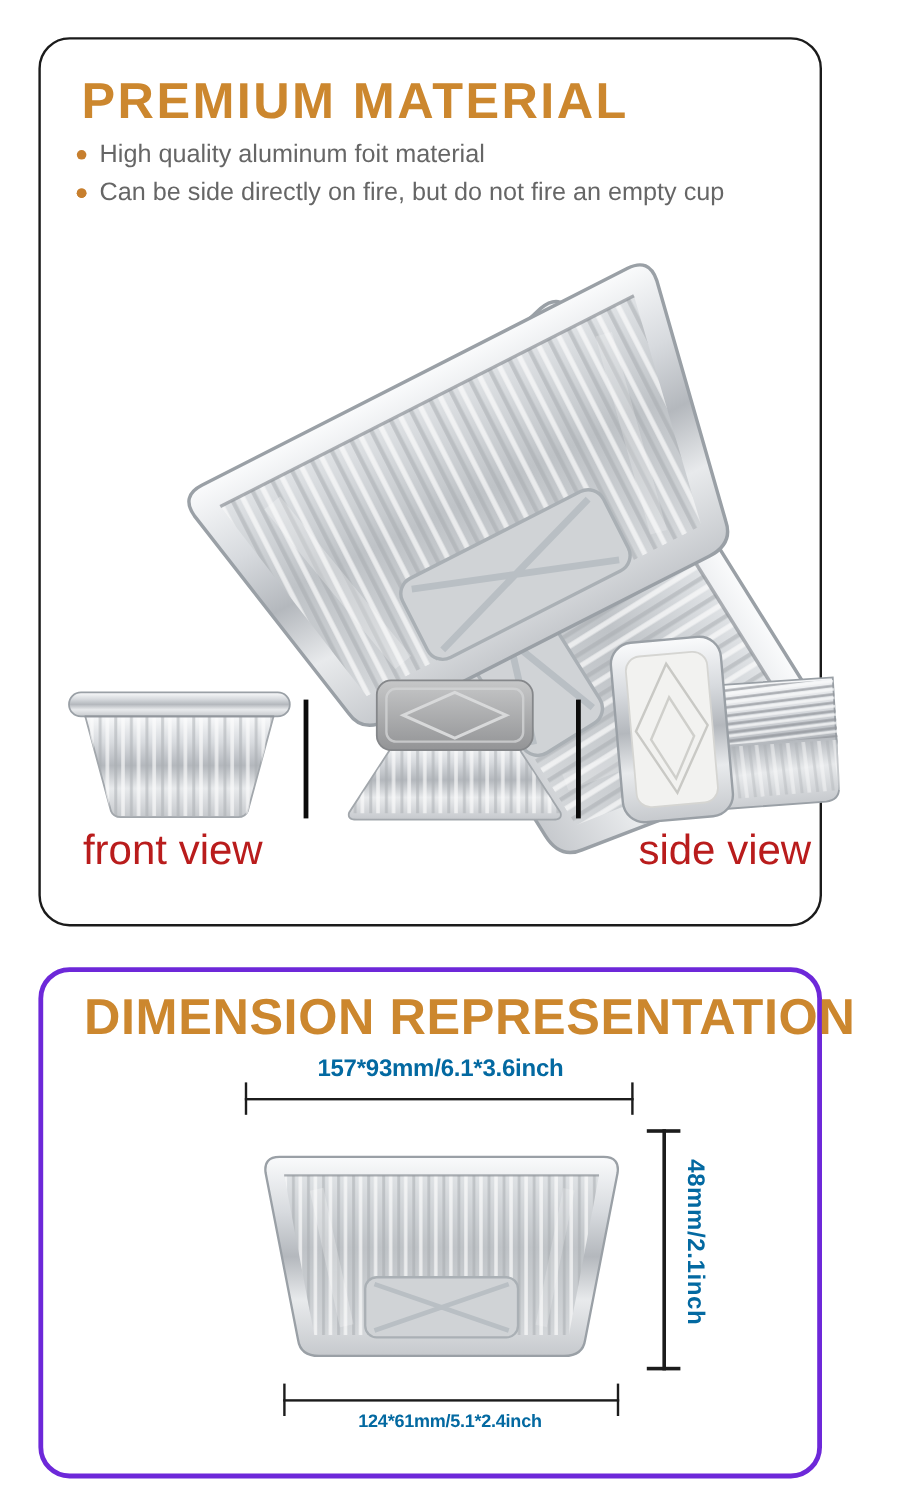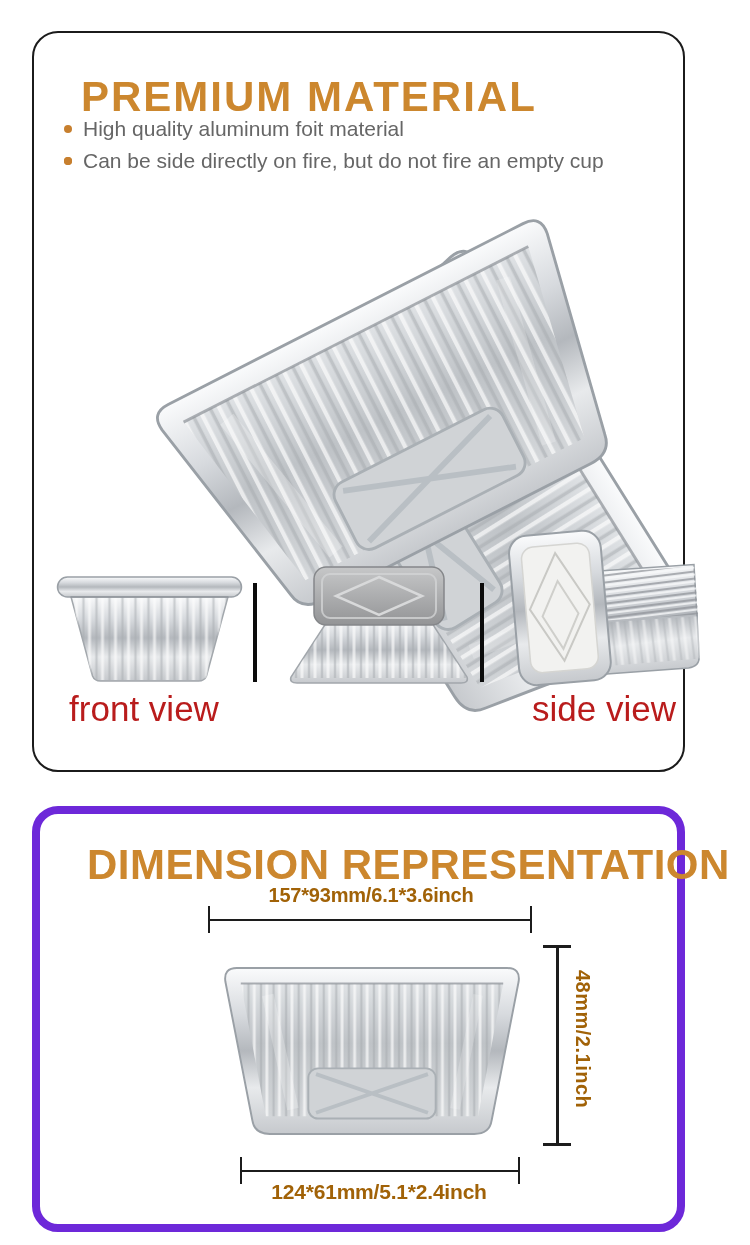--- a/index.html
+++ b/index.html
@@ -1,42 +1,42 @@
 <!DOCTYPE html>
 <html><head>
 <meta charset="utf-8">
 <style>
   html,body{margin:0;padding:0;background:#ffffff;}
   .page{position:relative;width:750px;height:1245px;background:#ffffff;overflow:hidden;
         font-family:"Liberation Sans", sans-serif;}
   .card{position:absolute;background:#ffffff;box-sizing:border-box;border-radius:26px;}
   .card1{left:32px;top:31px;width:653px;height:741px;border:2px solid #1b1b1b;}
-  .card2{left:32px;top:806px;width:653px;height:426px;border:8px solid #6d28d9;}
-  .sec-title{position:absolute;margin:16px;color:#cc872e;font-weight:800;font-size:42px;
+  .card2{left:32px;top:806px;width:653px;height:426px;border:4px solid #6d28d9;}
+  .sec-title{position:absolute;margin:3px;color:#cc872e;font-weight:800;font-size:42px;
              line-height:1.0;white-space:nowrap;}
   .t1{left:31px;top:27px;letter-spacing:2px;}
   .t2{left:31px;top:14px;letter-spacing:0.5px;}
   .features{position:absolute;left:30px;top:86px;margin:0;padding:0;list-style:none;}
   .features li{position:relative;padding-left:19px;margin:0 0 13px 0;color:#666666;
                font-size:21px;line-height:19px;white-space:nowrap;}
   .dot{position:absolute;left:0;top:6px;width:8px;height:8px;border-radius:50%;background:#c77f2e;}
   .hero{position:absolute;left:96px;top:189px;width:520px;height:340px;}
   .hero svg{overflow:visible;}
   .vdivider{position:absolute;top:550px;width:4px;height:99px;background:#0b0b0b;}
   .vd1{left:219px;} .vd2{left:446px;}
   .view-img{position:absolute;}
   .vi-front{left:18px;top:530px;width:195px;height:122px;}
   .vi-top{left:246px;top:528px;width:198px;height:128px;}
   .vi-side{left:470px;top:494px;width:205px;height:162px;}
   .view-label{position:absolute;top:656px;transform:translateX(-50%);color:#b91c1c;
               font-size:35px;line-height:40px;white-space:nowrap;}
   .vl-front{left:110px;} .vl-top{left:350px;} .vl-side{left:570px;}
-  .dim-label{position:absolute;color:#a16207;font-weight:700;white-space:nowrap;}
+  .dim-label{position:absolute;color:#0369a1;font-weight:700;white-space:nowrap;}
   .dl-top{left:331px;top:70px;transform:translateX(-50%);font-size:20px;letter-spacing:-0.2px;}
-  .dl-bottom{left:339px;top:366px;transform:translateX(-50%);font-size:21px;letter-spacing:-0.2px;}
+  .dl-bottom{left:339px;top:366px;transform:translateX(-50%);font-size:15px;letter-spacing:-0.2px;}
   .dl-height{left:531px;top:156px;height:176px;writing-mode:vertical-rl;text-orientation:mixed;
              font-size:20px;letter-spacing:0.5px;}
   .dline{position:absolute;background:#1c1c1c;}
   .dl-h{height:2px;} .dl-v{width:3px;}
   .line-top{left:168px;top:105px;width:324px;}
   .tick-v{position:absolute;width:2px;height:27px;background:#1c1c1c;}
   .tk-tl{left:168px;top:92px;} .tk-tr{left:490px;top:92px;}
   .line-right{left:516px;top:131px;height:201px;}
   .tick-h{position:absolute;width:28px;height:3px;background:#1c1c1c;}
   .tk-rt{left:503px;top:131px;} .tk-rb{left:503px;top:329px;}

